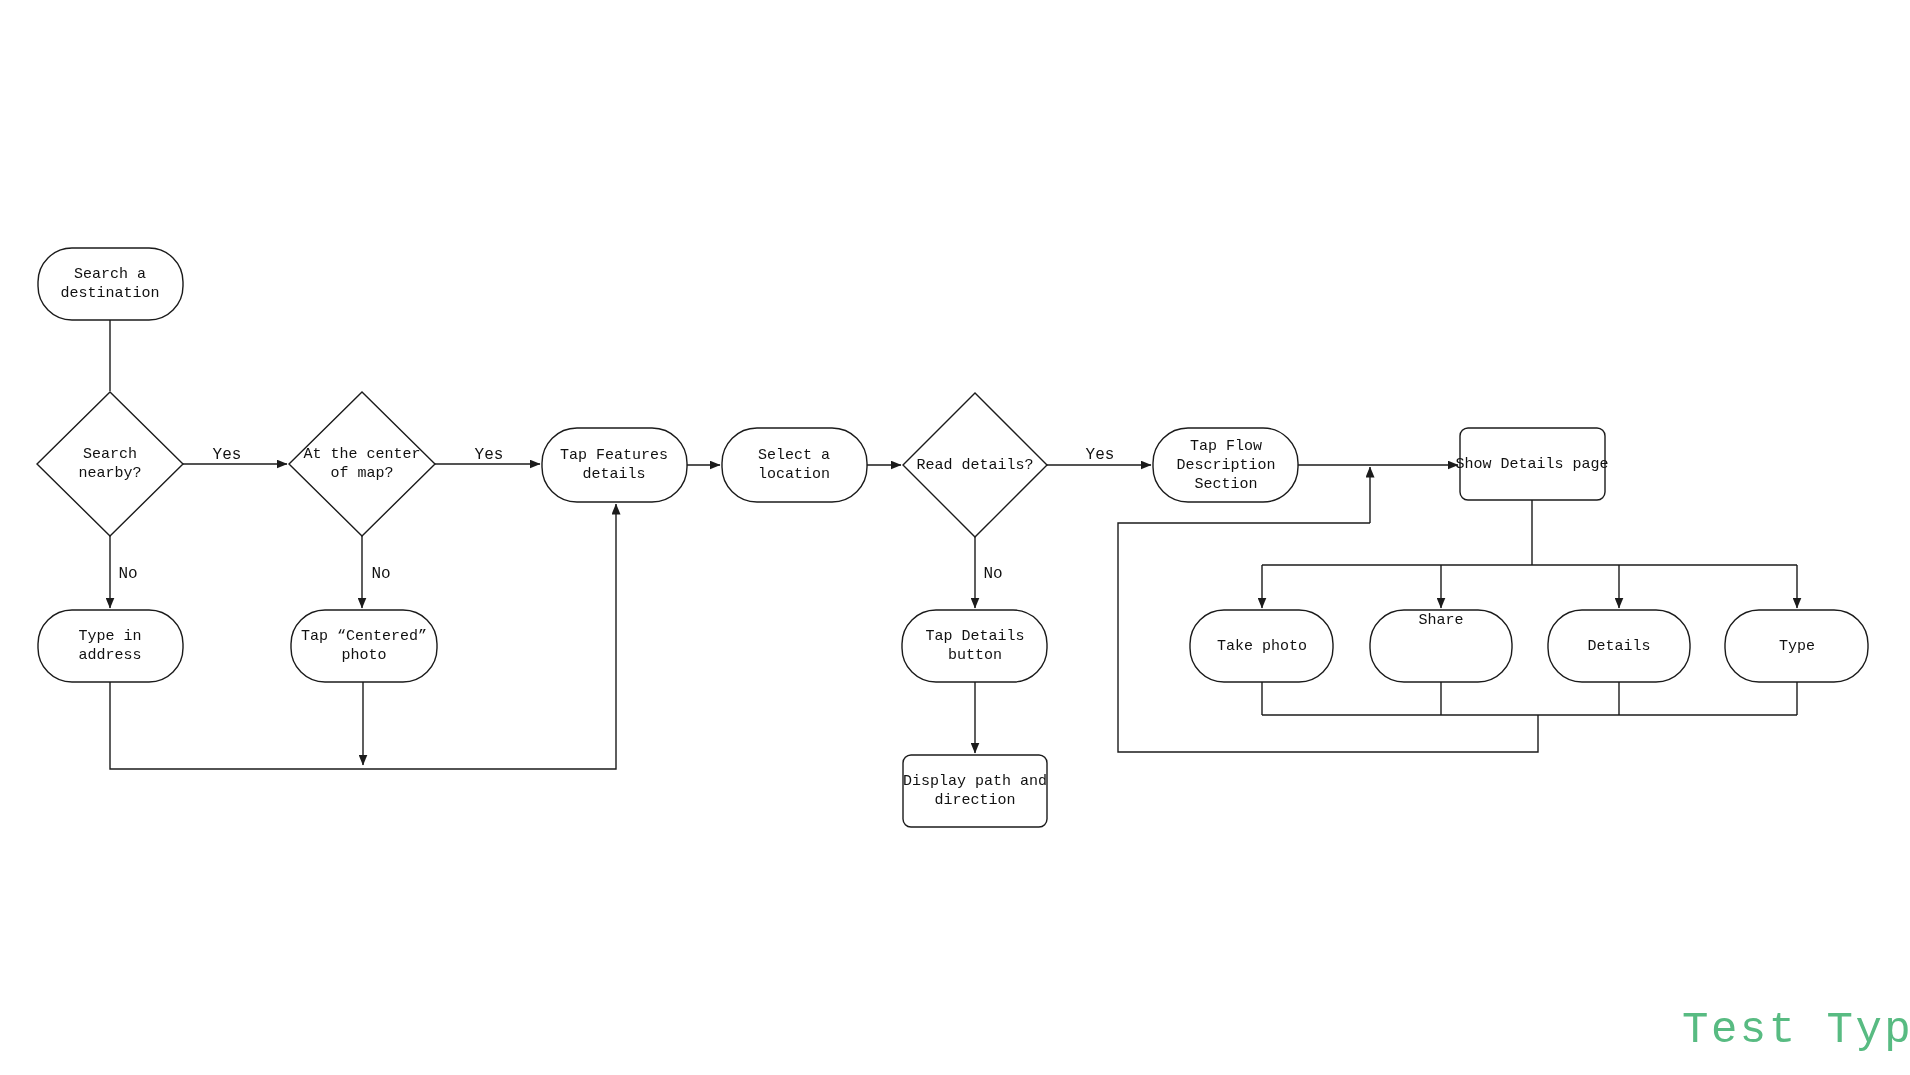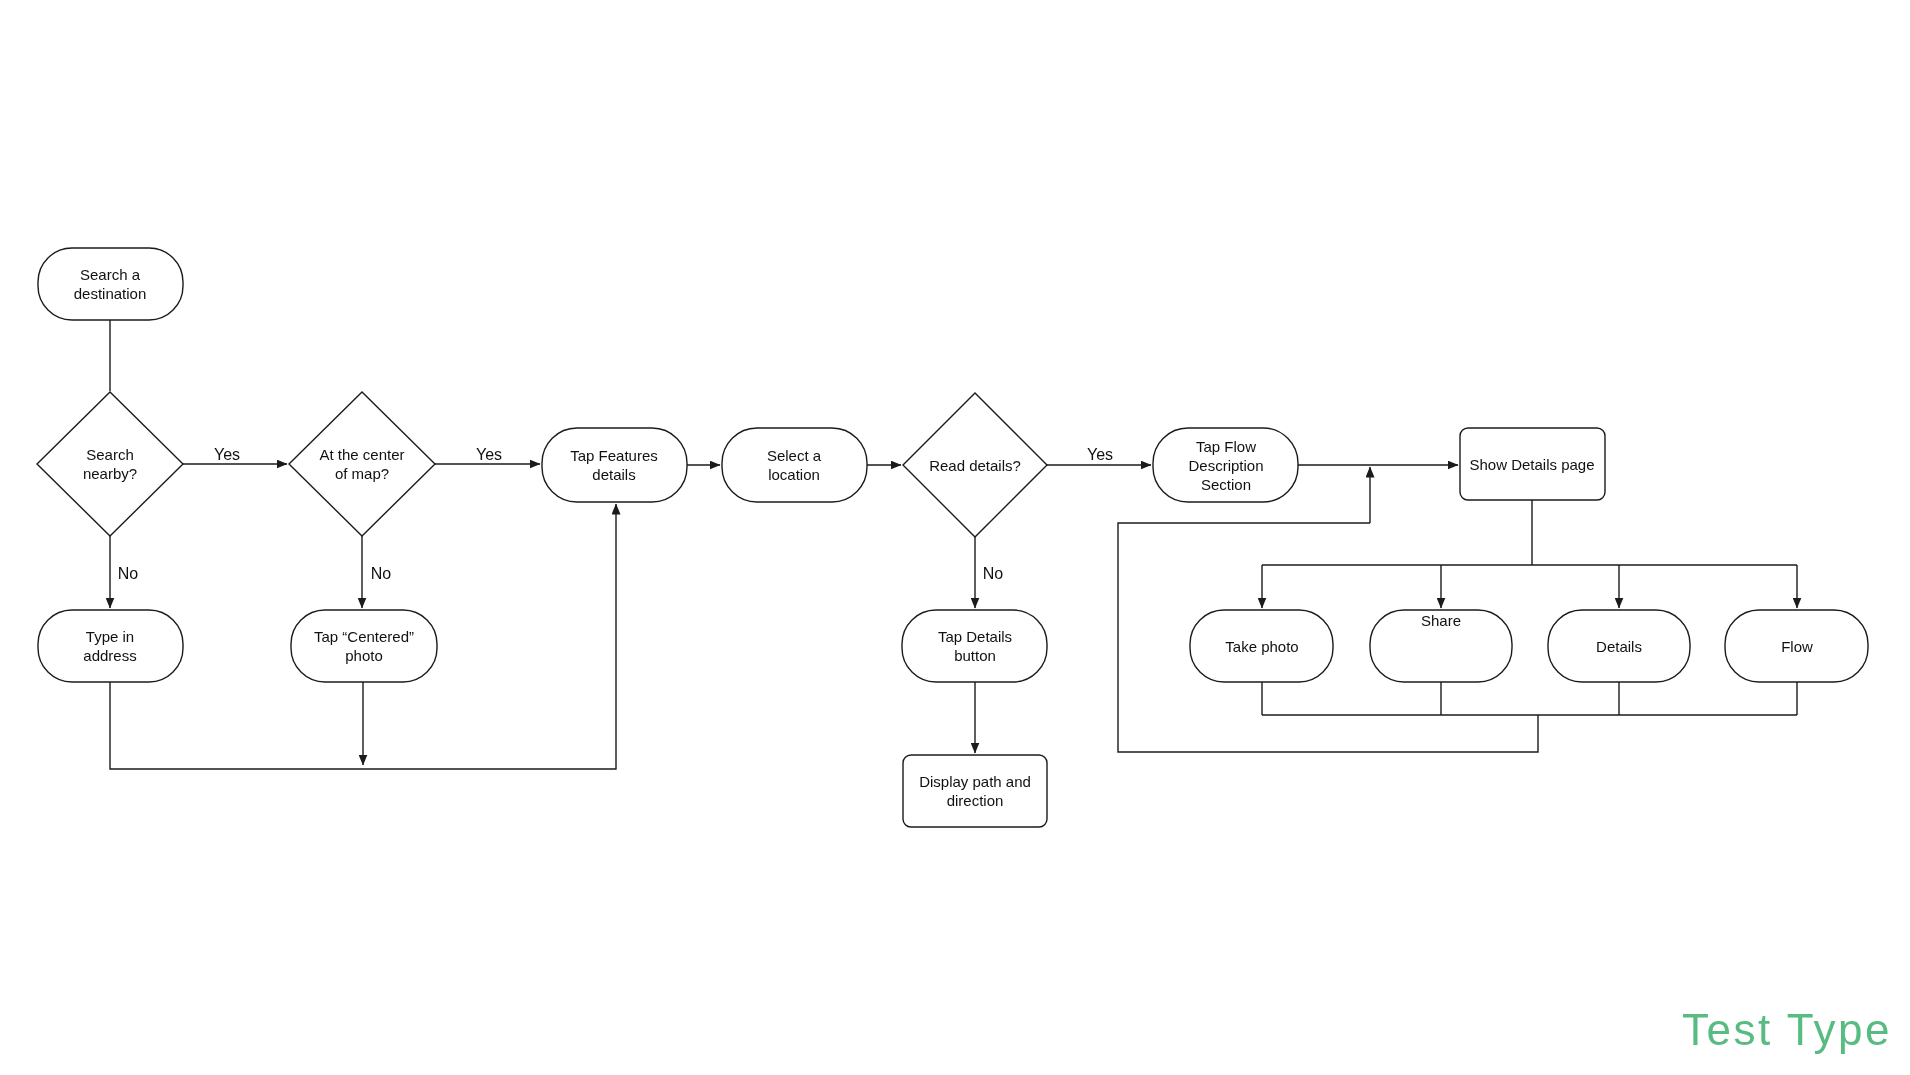--- a/index.html
+++ b/index.html
@@ -8,21 +8,21 @@
     --accent: #58bb82;
     --bg: #ffffff;
   }
   * { box-sizing: border-box; }
   html, body { margin: 0; padding: 0; background: var(--bg); }
   .stage {
     position: relative;
     width: 1910px;
     height: 1075px;
     background: var(--bg);
-    font-family: Liberation Sans, sans-serif;
+    font-family: Liberation Mono, monospace;
     overflow: hidden;
   }
   .wires {
     position: absolute;
     left: 0; top: 0;
   }
   .edge {
     stroke: var(--stroke);
     stroke-width: 1.4;
     fill: none;
@@ -138,21 +138,21 @@
 address</div>
     <div class="node-label" style="left:364px; top:646px;">Tap “Centered”
 photo</div>
     <div class="node-label" style="left:975px; top:646px;">Tap Details
 button</div>
     <div class="node-label" style="left:975px; top:791px;">Display path and
 direction</div>
     <div class="node-label" style="left:1262px; top:646px;">Take photo</div>
     <div class="node-label" style="left:1441px; top:620px;text-align:center;">Share</div>
     <div class="node-label" style="left:1619px; top:646px;">Details</div>
-    <div class="node-label" style="left:1797px; top:646px;">Flow</div>
+    <div class="node-label" style="left:1797px; top:646px;">Type</div>
 
     <div class="edge-label" style="left:227px; top:455px;">Yes</div>
     <div class="edge-label" style="left:489px; top:455px;">Yes</div>
     <div class="edge-label" style="left:1100px; top:455px;">Yes</div>
     <div class="edge-label" style="left:128px; top:574px;">No</div>
     <div class="edge-label" style="left:381px; top:574px;">No</div>
     <div class="edge-label" style="left:993px; top:574px;">No</div>
   </div>
 
   <div class="diagram-title">Test Type</div>

